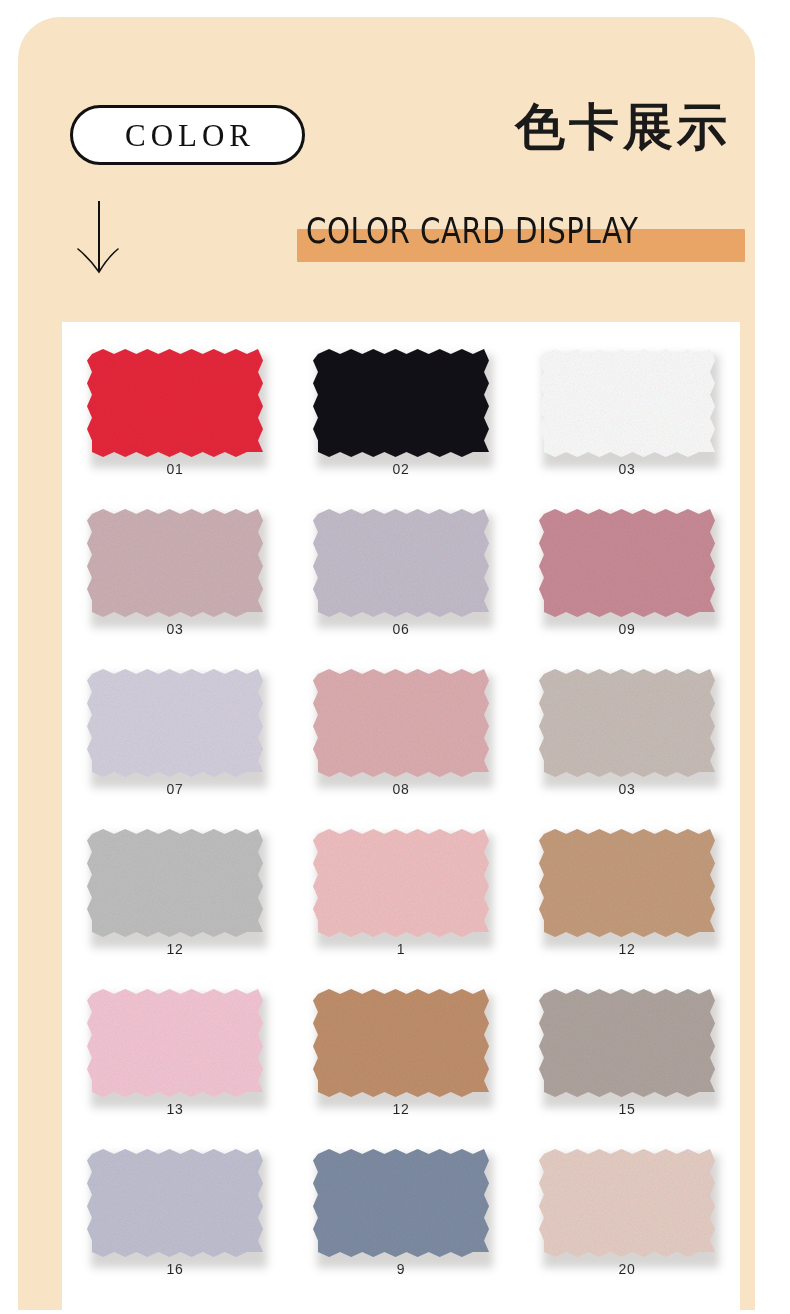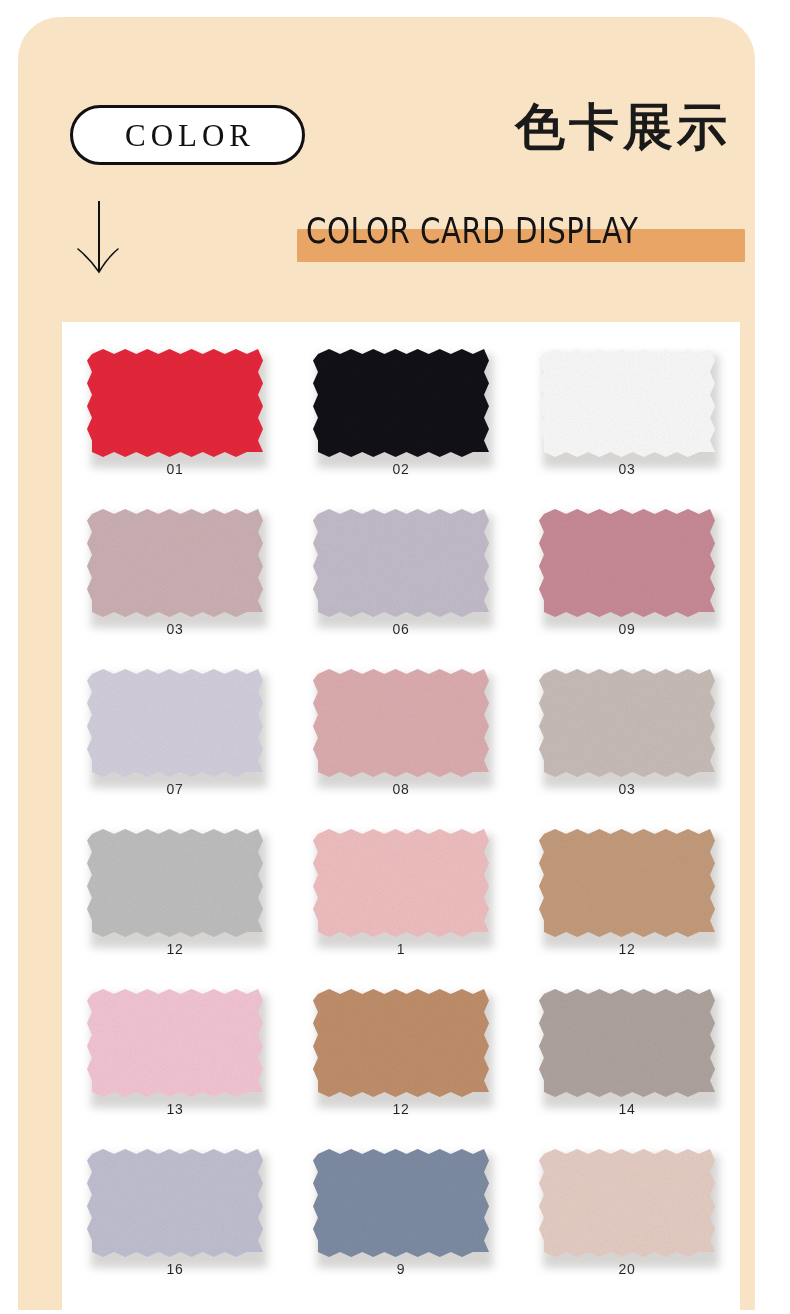--- a/index.html
+++ b/index.html
@@ -456,21 +456,21 @@
                 <filter id="grain14" x="0" y="0" width="100%" height="100%">
                   <feTurbulence type="fractalNoise" baseFrequency="0.9" numOctaves="3" result="n"></feTurbulence>
                   <feComposite in="n" in2="SourceGraphic" operator="in" result="nn"></feComposite>
                   <feBlend in="SourceGraphic" in2="nn" mode="multiply"></feBlend>
                 </filter>
               </defs>
               <polygon points="5.0,5.0 16.1,0.0 27.1,5.0 38.2,0.0 49.3,5.0 60.3,0.0 71.4,5.0 82.5,0.0 93.5,5.0 104.6,0.0 115.7,5.0 126.7,0.0 137.8,5.0 148.9,0.0 159.9,5.0 171.0,0.0 176.0,11.4 171.0,22.9 176.0,34.3 171.0,45.8 176.0,57.2 171.0,68.7 176.0,80.1 171.0,91.6 176.0,103.0 159.9,103.0 148.9,108.0 137.8,103.0 126.7,108.0 115.7,103.0 104.6,108.0 93.5,103.0 82.5,108.0 71.4,103.0 60.3,108.0 49.3,103.0 38.2,108.0 27.1,103.0 16.1,108.0 5.0,103.0 5.0,91.6 0.0,80.1 5.0,68.7 0.0,57.2 5.0,45.8 0.0,34.3 5.0,22.9 0.0,11.4" fill="#AFA49E"></polygon>
               <polygon points="5.0,5.0 16.1,0.0 27.1,5.0 38.2,0.0 49.3,5.0 60.3,0.0 71.4,5.0 82.5,0.0 93.5,5.0 104.6,0.0 115.7,5.0 126.7,0.0 137.8,5.0 148.9,0.0 159.9,5.0 171.0,0.0 176.0,11.4 171.0,22.9 176.0,34.3 171.0,45.8 176.0,57.2 171.0,68.7 176.0,80.1 171.0,91.6 176.0,103.0 159.9,103.0 148.9,108.0 137.8,103.0 126.7,108.0 115.7,103.0 104.6,108.0 93.5,103.0 82.5,108.0 71.4,103.0 60.3,108.0 49.3,103.0 38.2,108.0 27.1,103.0 16.1,108.0 5.0,103.0 5.0,91.6 0.0,80.1 5.0,68.7 0.0,57.2 5.0,45.8 0.0,34.3 5.0,22.9 0.0,11.4" fill="#AFA49E" filter="url(#grain14)" opacity="0.22"></polygon>
             </svg>
           </div>
-          <div class="swatch-label">14</div>
+          <div class="swatch-label">15</div>
         </div>
         <div class="cell">
           <div class="swatch-holder">
             <div class="swatch-shadow"></div>
             <svg class="swatch-svg" width="178" height="115" viewBox="0 0 178 115">
               <defs>
                 <filter id="grain15" x="0" y="0" width="100%" height="100%">
                   <feTurbulence type="fractalNoise" baseFrequency="0.9" numOctaves="3" result="n"></feTurbulence>
                   <feComposite in="n" in2="SourceGraphic" operator="in" result="nn"></feComposite>
                   <feBlend in="SourceGraphic" in2="nn" mode="multiply"></feBlend>

